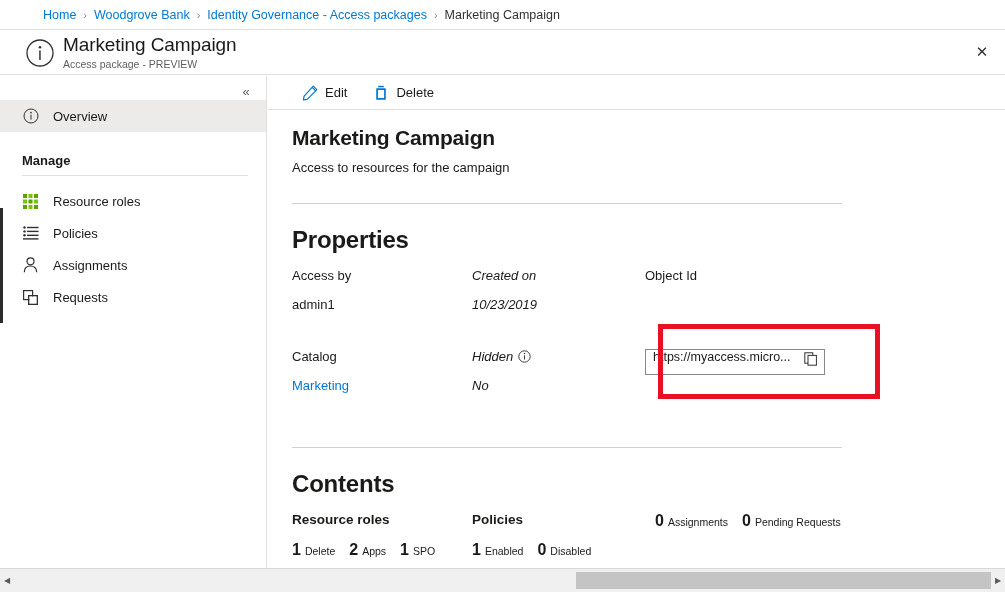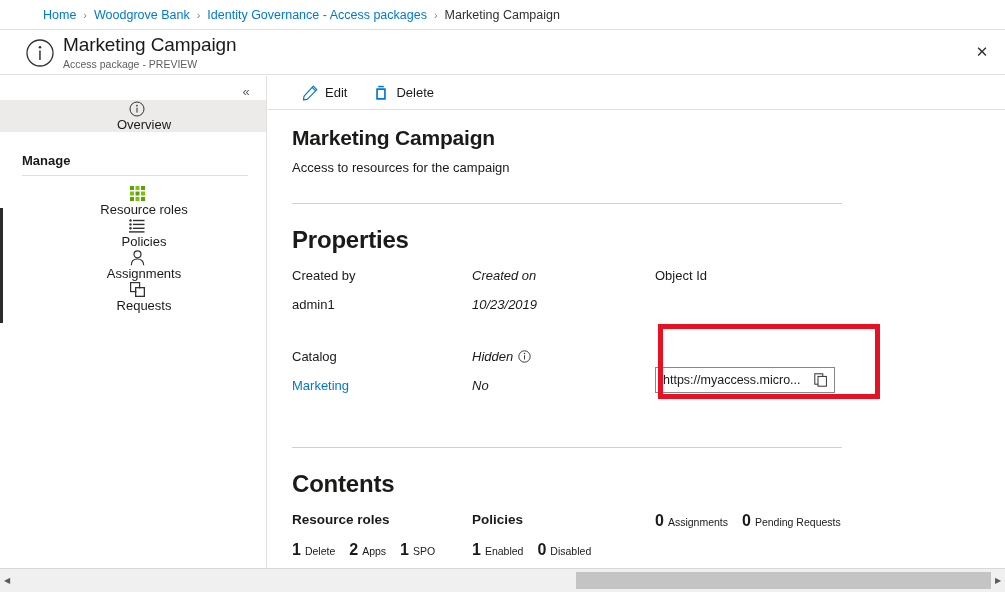--- a/index.html
+++ b/index.html
@@ -60,21 +60,21 @@
   }
   .collapse-btn {
     position: absolute; right: 8px; top: 4px;
     width: 24px; height: 22px; display: flex;
     align-items: center; justify-content: center;
     cursor: pointer; color: #605e5c; font-size: 13px;
   }
 
   .nav-item {
     display: flex; align-items: center; height: 32px;
-    padding-left: 22px; font-size: 13px; color: #1b1a19; cursor: pointer; flex-direction: column;
+    padding-left: 22px; font-size: 13px; color: #1b1a19; cursor: pointer;
   }
   .nav-item.selected { background: #edebe9; }
   .nav-icon {
     width: 17px; height: 17px; margin-right: 14px;
     display: flex; align-items: center; justify-content: center;
     flex-shrink: 0;
   }
   .nav-group-title {
     padding-left: 22px; font-size: 13px; font-weight: bold;
     color: #1b1a19; margin-top: 21px; margin-bottom: 7px;
@@ -118,39 +118,39 @@
 
   .section-title {
     font-size: 24px; font-weight: bold; color: #1b1a19;
     margin-top: 22px; margin-bottom: 14px; letter-spacing: -0.2px;
   }
 
   .props { position: relative; height: 155px; }
   .prop-col { position: absolute; top: 0; }
   .prop-col.c1 { left: 0px; }
   .prop-col.c2 { left: 180px; font-style: italic; }
-  .prop-col.c3 { left: 363px; }
+  .prop-col.c3 { left: 353px; }
   .prop-label {
     font-size: 13px; color: #1b1a19; display: flex; align-items: center;
     white-space: nowrap;
   }
   .prop-value {
     font-size: 13px; color: #1b1a19; margin-top: 14px; white-space: nowrap;
   }
   .prop-value.link { color: #0078d4; cursor: pointer; }
   .row2 { position: absolute; top: 81px; }
   .info-glyph {
     display: inline-flex; align-items: center; justify-content: center;
     width: 13px; height: 13px; margin-left: 5px; flex-shrink: 0;
   }
 
   .url-box {
-    margin-top: 18px; width: 180px; height: 26px;
+    margin-top: 0; width: 180px; height: 26px;
     border: 1px solid #8a8886; background: #ffffff;
-    display: flex; align-items: center; padding: 0 4px 0 7px;
+    display: flex; padding: 0 4px 0 7px;
   }
   .url-text {
     font-size: 12.5px; color: #1b1a19; flex: 1;
     overflow: hidden; white-space: nowrap;
   }
   .copy-btn {
     width: 18px; height: 18px; display: flex;
     align-items: center; justify-content: center; cursor: pointer;
     flex-shrink: 0;
   }
@@ -322,21 +322,21 @@
     <div class="page-title">Marketing Campaign</div>
     <div class="page-desc">Access to resources for the campaign</div>
 
     <div class="hr one"></div>
 
     <div class="section-title">Properties</div>
 
     <div class="props">
 
       <div class="prop-col c1">
-        <div class="prop-label">Created by</div>
+        <div class="prop-label">Access by</div>
         <div class="prop-value">admin1</div>
       </div>
       <div class="prop-col c2">
         <div class="prop-label">Created on</div>
         <div class="prop-value">10/23/2019</div>
       </div>
       <div class="prop-col c3">
         <div class="prop-label">Object Id</div>
         <div class="prop-value"></div>
       </div>

